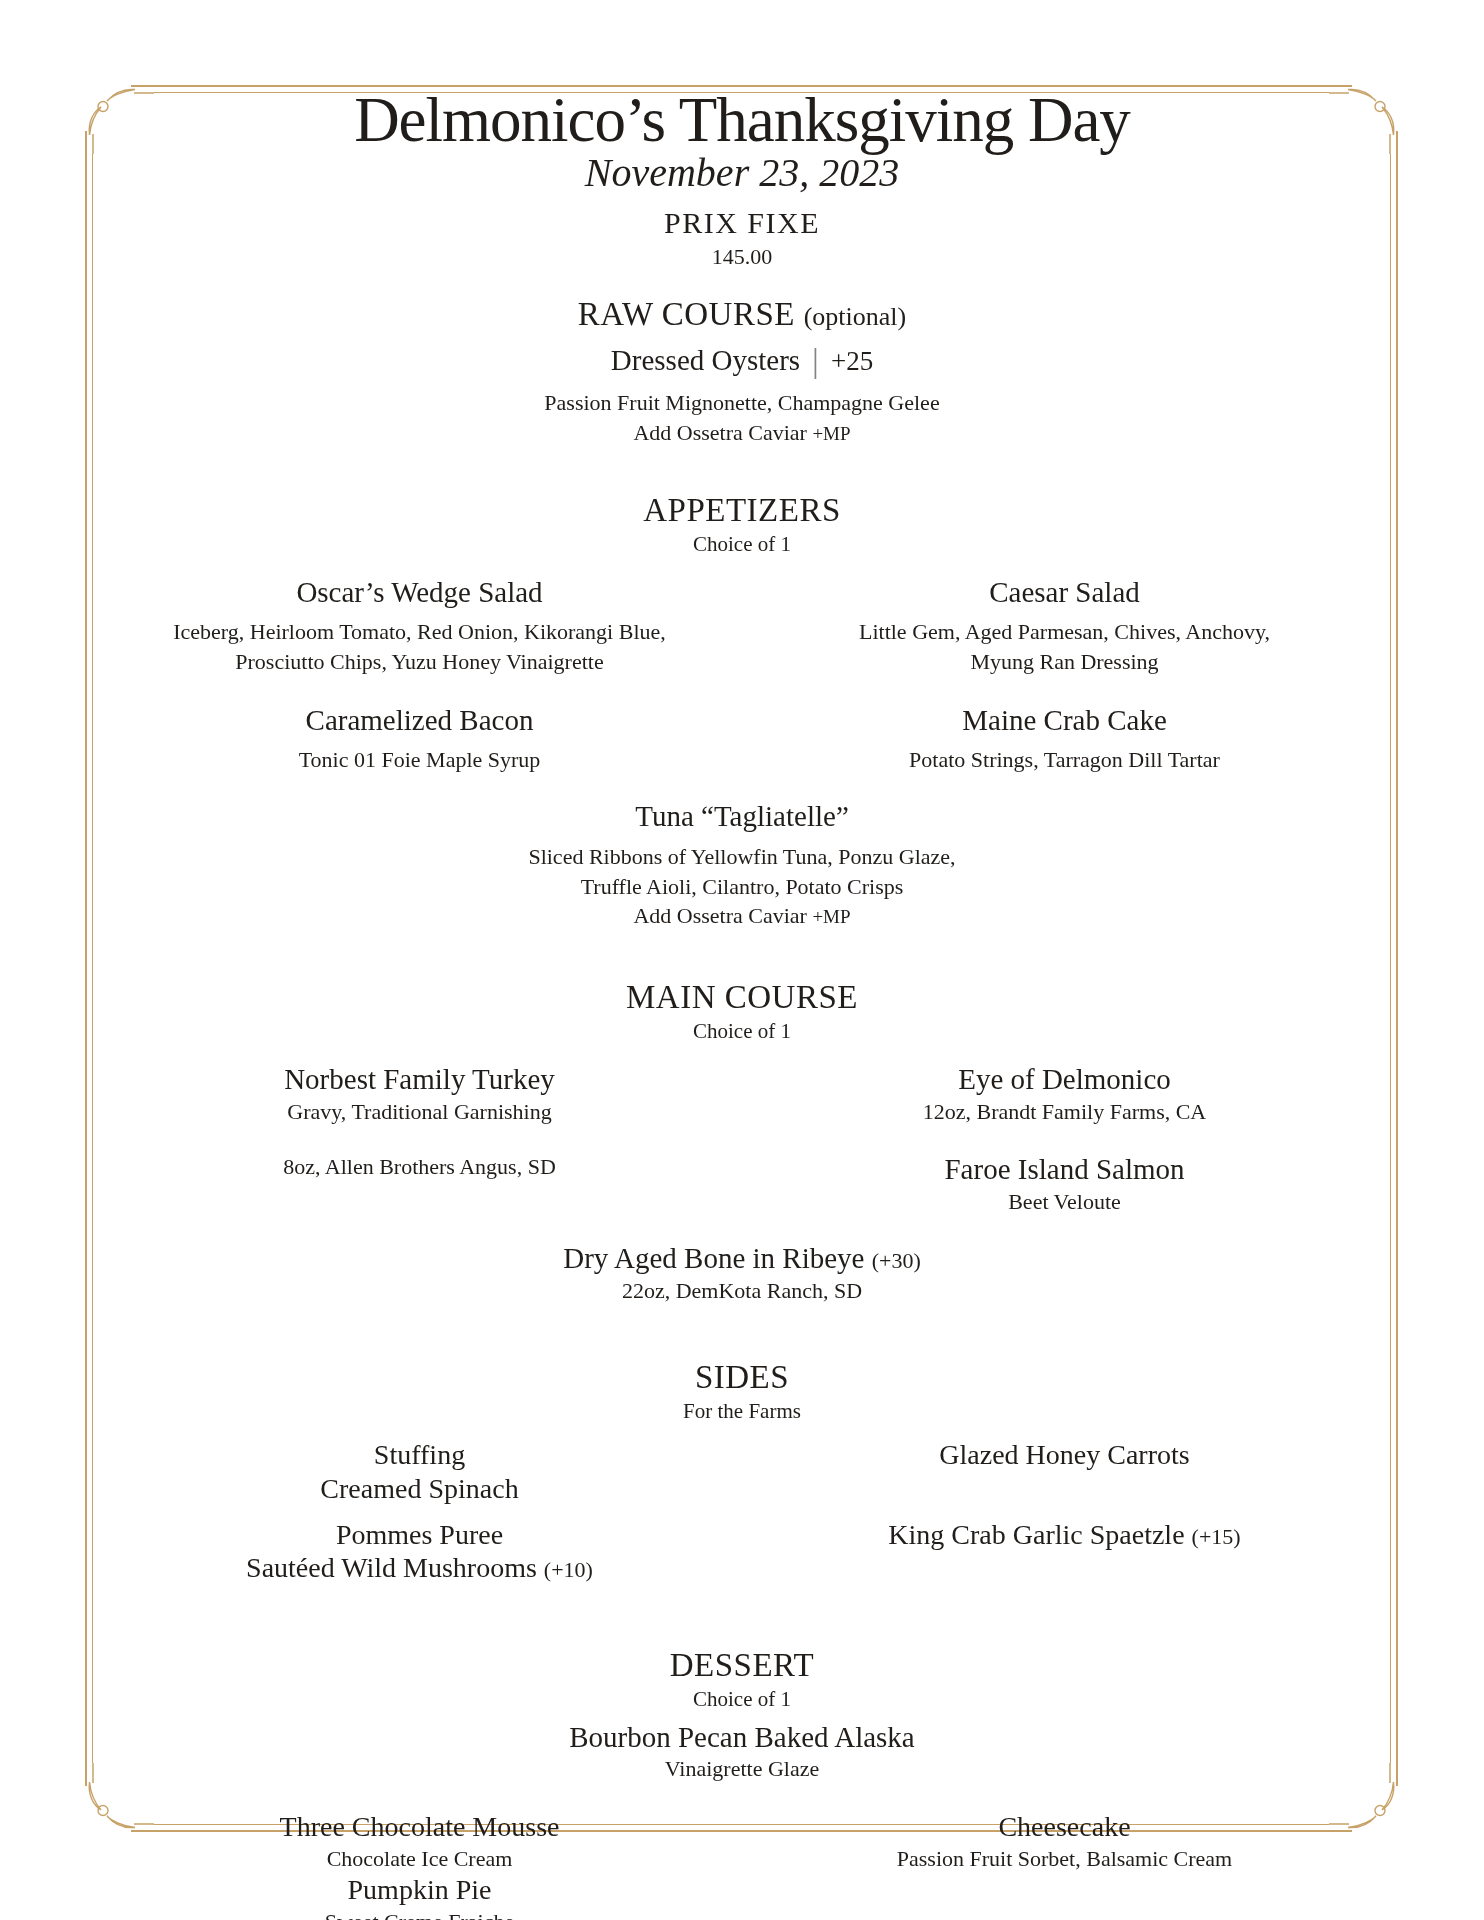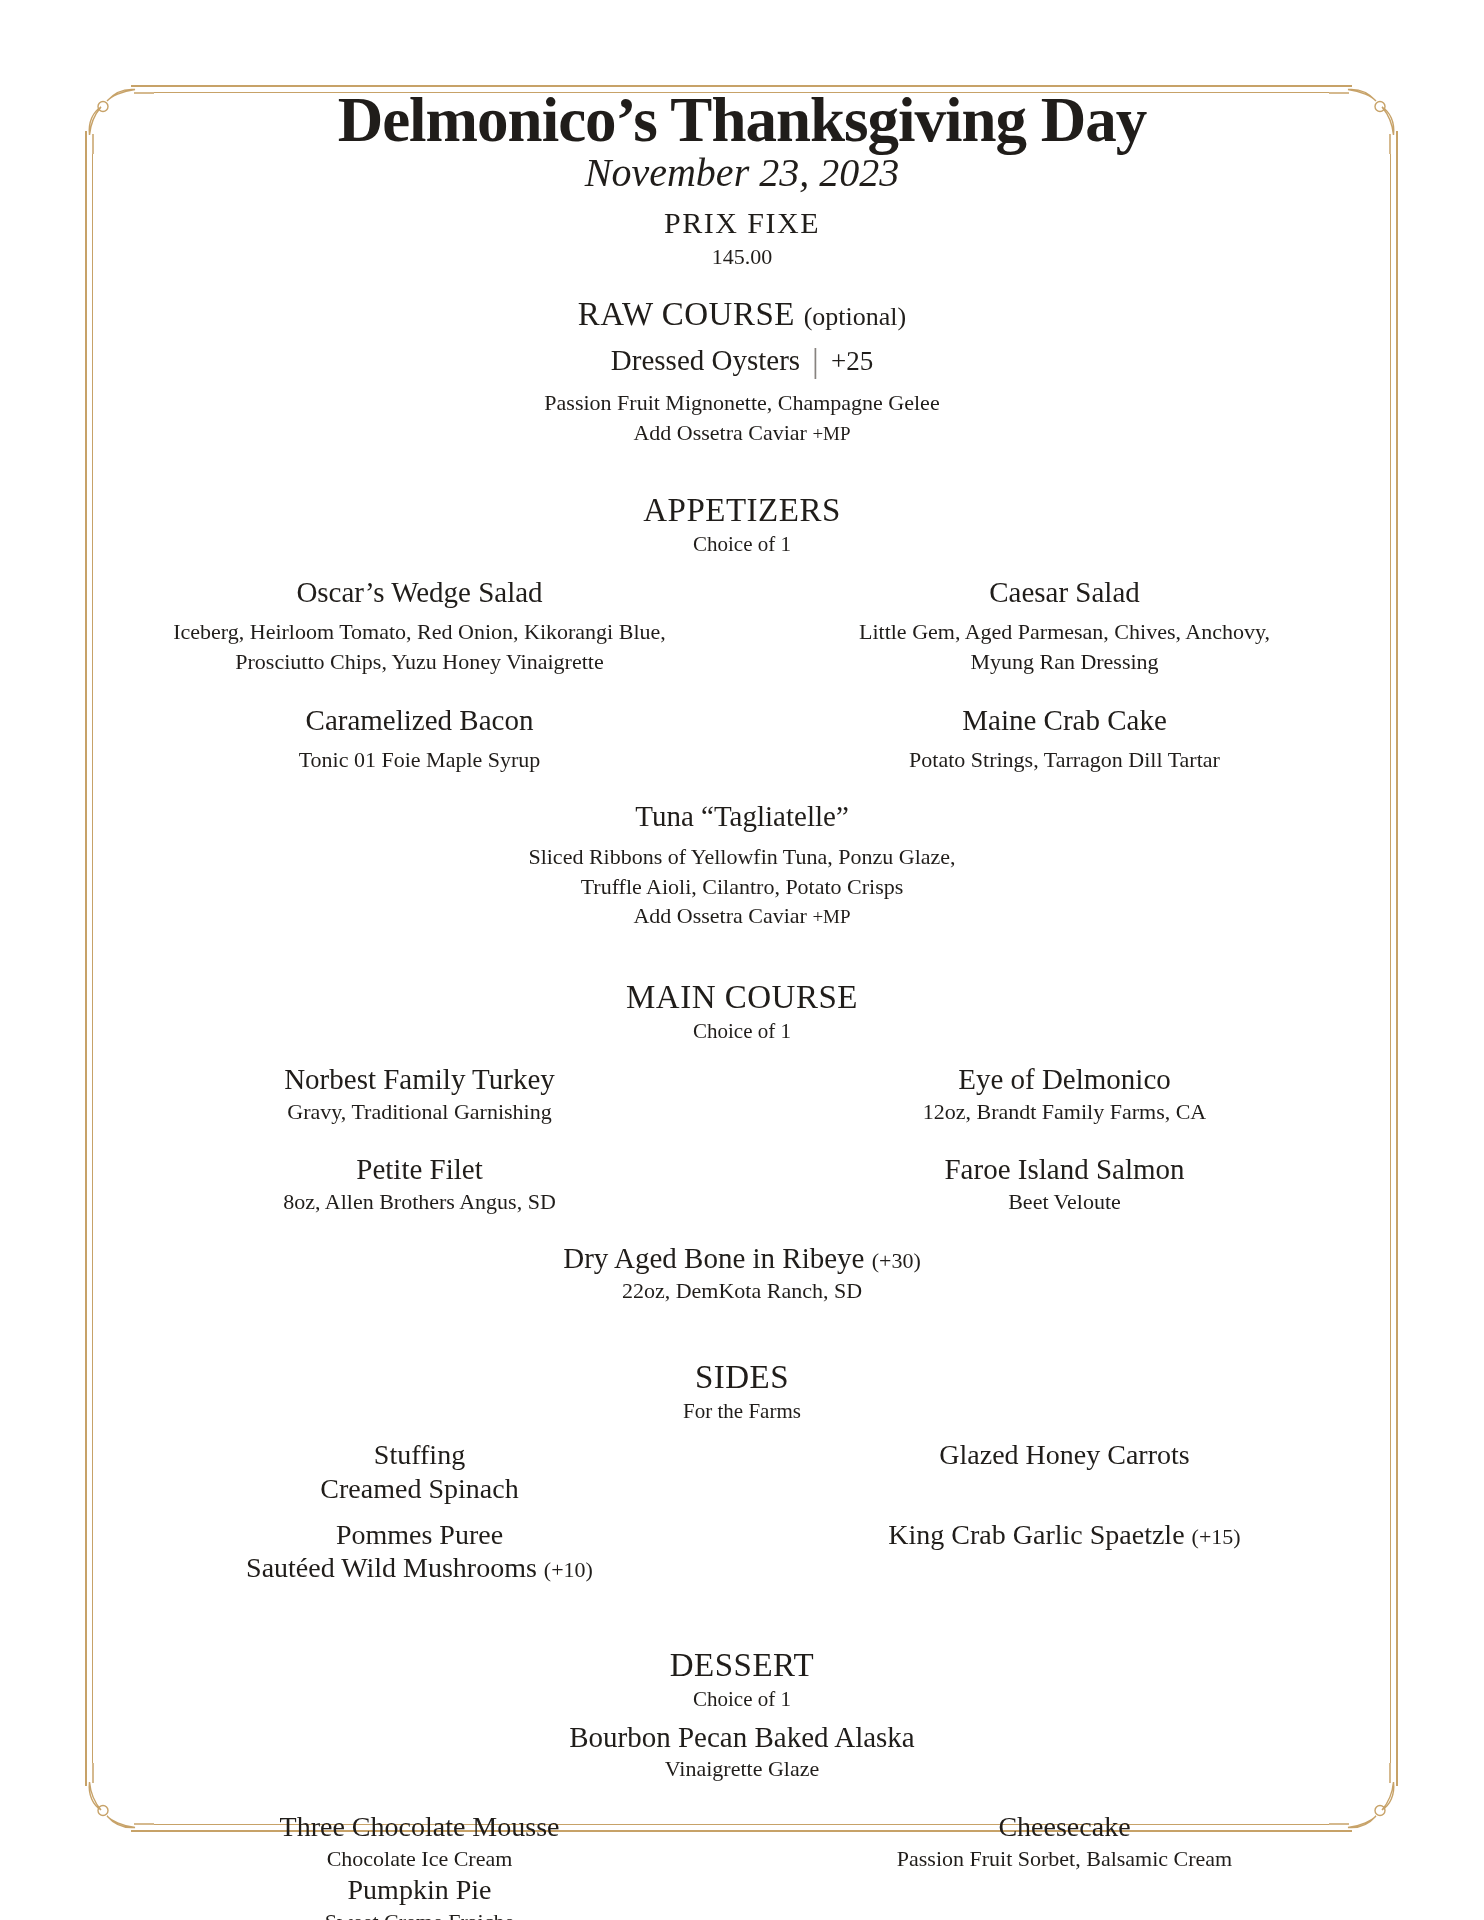--- a/index.html
+++ b/index.html
@@ -15,21 +15,21 @@
   .frame-inner { position:absolute; left:92px; right:93px; top:92px; bottom:95px;
     border:1.5px solid #c7a268; z-index:0; }
   .corner { position:absolute; width:70px; height:70px; z-index:1; }
   .corner.tl { left:84px; top:84px; }
   .corner.tr { right:85px; top:84px; transform:scaleX(-1); }
   .corner.bl { left:84px; bottom:87px; transform:scaleY(-1); }
   .corner.br { right:85px; bottom:87px; transform:scale(-1,-1); }
   
   .content { position:relative; z-index:2; width:1290px; margin:0 auto;
     padding-top:88px; text-align:center; }
-  .title { font-size:63px; line-height:1.02; font-weight:700; letter-spacing:-1px; }
+  .title { font-size:63px; line-height:1.02; font-weight:400; letter-spacing:-1px; }
   .date  { font-size:40px; line-height:1.05; font-style:italic; margin-top:0; }
   .prix-label { font-size:30px; letter-spacing:1.5px; margin-top:12px; }
   .prix-price { font-size:22px; margin-top:4px; }
 
   .sec-heading { font-size:33px; line-height:1.15; letter-spacing:.5px; }
   .sec-heading .opt { font-size:26px; letter-spacing:0; }
   .sec-note { font-size:21px; margin-top:2px; }
 
   .sec-raw       { margin-top:26px; }
   .sec-app       { margin-top:44px; }
@@ -195,21 +195,20 @@
           <div class="item-desc">Gravy, Traditional Garnishing</div>
         </div>
         <div>
           <div class="item-name">Eye of Delmonico</div>
           <div class="item-desc">12oz, Brandt Family Farms, CA</div>
         </div>
       </div>
 
       <div class="row2 gap-lg">
         <div>
-          <div class="item-name">Petite Filet</div>
           <div class="item-desc">8oz, Allen Brothers Angus, SD</div>
         </div>
         <div>
           <div class="item-name">Faroe Island Salmon</div>
           <div class="item-desc">Beet Veloute</div>
         </div>
       </div>
 
 
       <div class="row-c">

